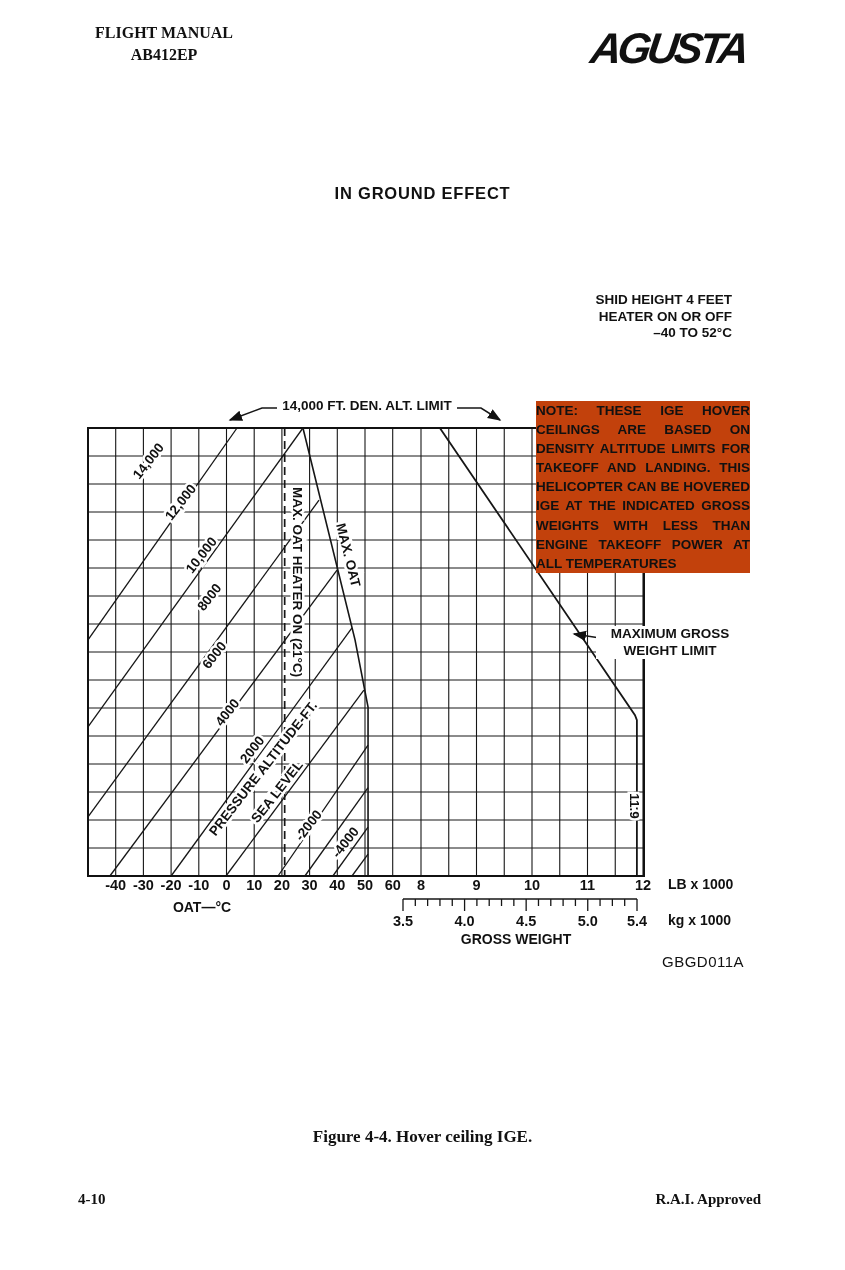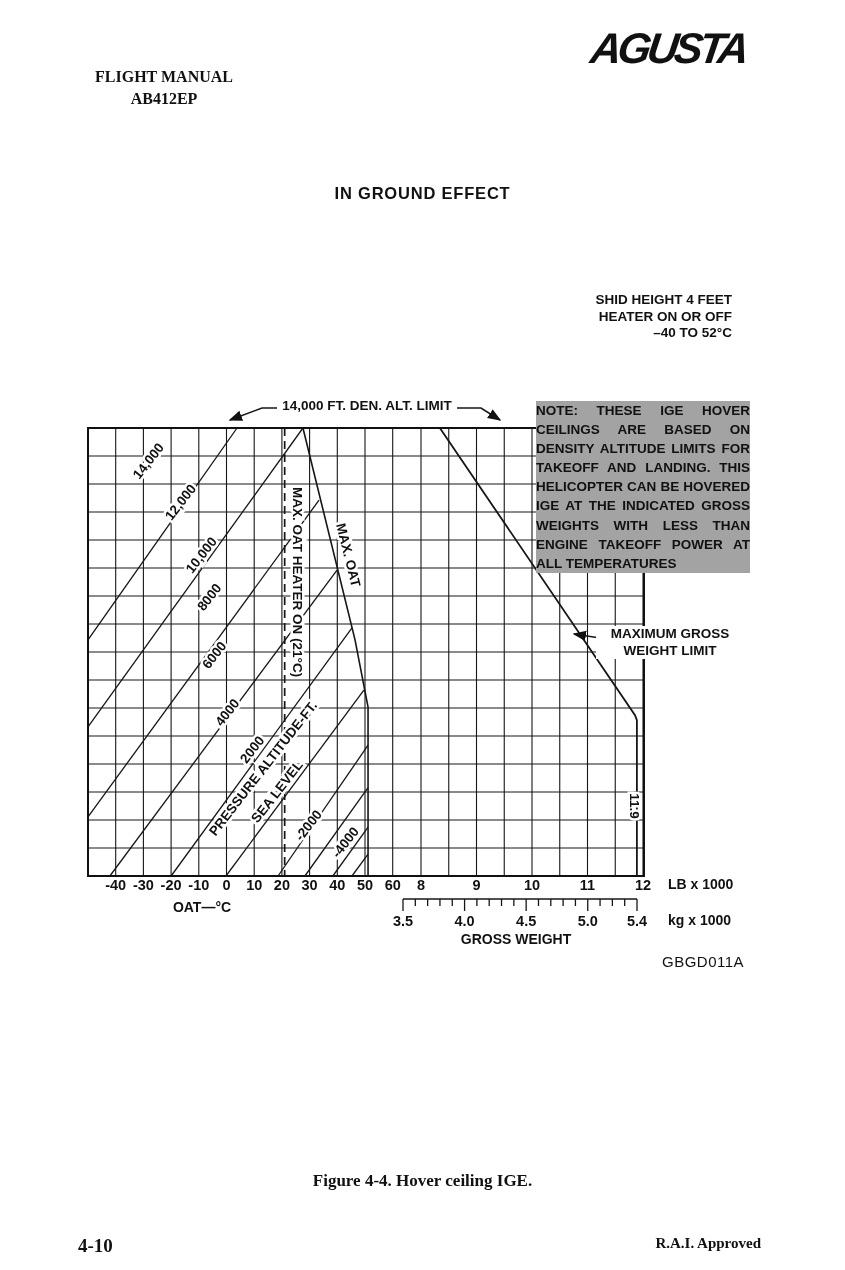--- a/index.html
+++ b/index.html
@@ -1,39 +1,39 @@
 <!DOCTYPE html>
 <html><head>
 <meta charset="utf-8">
 <style>
   html,body{margin:0;padding:0;background:#e8e8e8;}
   .page{position:relative;width:845px;height:1270px;background:#ffffff;margin:0 auto;
         font-family:"Liberation Sans",sans-serif;color:#111;overflow:hidden;}
   .abs{position:absolute;z-index:2;}
   svg.chart{position:absolute;left:0;top:0;width:845px;height:1270px;z-index:1;}
-  .serif{font-family:"Liberation Serif",serif;margin-top:44px;}
+  .serif{font-family:"Liberation Serif",serif;}
   .hdr{left:88px;top:22px;width:152px;text-align:center;font-weight:bold;font-size:16px;line-height:22px;}
   .logo{left:591px;top:24px;width:180px;font-weight:bold;font-style:italic;font-size:43px;
         letter-spacing:-4px;transform:skewX(-8deg);white-space:nowrap;}
   .title{left:0;top:182px;width:845px;text-align:center;font-weight:bold;font-size:16.5px;
          letter-spacing:0.8px;line-height:23px;}
   .cond-left{left:88px;top:292px;font-weight:bold;font-size:13.5px;line-height:16.5px;white-space:nowrap;}
   .cond-right{left:530px;top:292px;width:202px;text-align:right;font-weight:bold;font-size:13.5px;line-height:16.5px;}
   .top-limit{left:262px;top:398px;width:210px;text-align:center;font-weight:bold;font-size:13.5px;white-space:nowrap;}
   .note{left:536px;top:401px;width:214px;font-weight:bold;font-size:13.5px;line-height:19.1px;
-        text-align:justify;background:#a3a3a3;}
+        text-align:justify;background:#c2410c;}
   .mgw{left:596px;top:626px;width:148px;text-align:center;font-weight:bold;font-size:13.5px;
        line-height:16.5px;background:#fff;}
   .oatlab{left:152px;top:899px;width:100px;text-align:center;font-weight:bold;font-size:14px;}
   .lbunit{left:668px;top:876px;font-weight:bold;font-size:14px;}
   .kgunit{left:668px;top:912px;font-weight:bold;font-size:14px;}
   .gw{left:432px;top:931px;width:168px;text-align:center;font-weight:bold;font-size:14px;}
   .figcode{left:662px;top:953px;font-size:15px;letter-spacing:0.5px;text-align:center;}
   .caption{left:0;top:1127px;width:845px;text-align:center;font-weight:bold;font-size:17px;}
-  .fleft{left:78px;top:1191px;font-weight:bold;font-size:19px;}
+  .fleft{left:78px;top:1191px;font-weight:bold;font-size:15px;}
   .fright{right:84px;top:1191px;font-weight:bold;font-size:15px;}
 </style>
 </head>
 <body>
 
 <div class="page">
 
   <svg class="chart" viewBox="0 0 845 1270">
     <defs>
       <marker id="arr" markerWidth="10" markerHeight="8" refX="8" refY="3.5" orient="auto">

